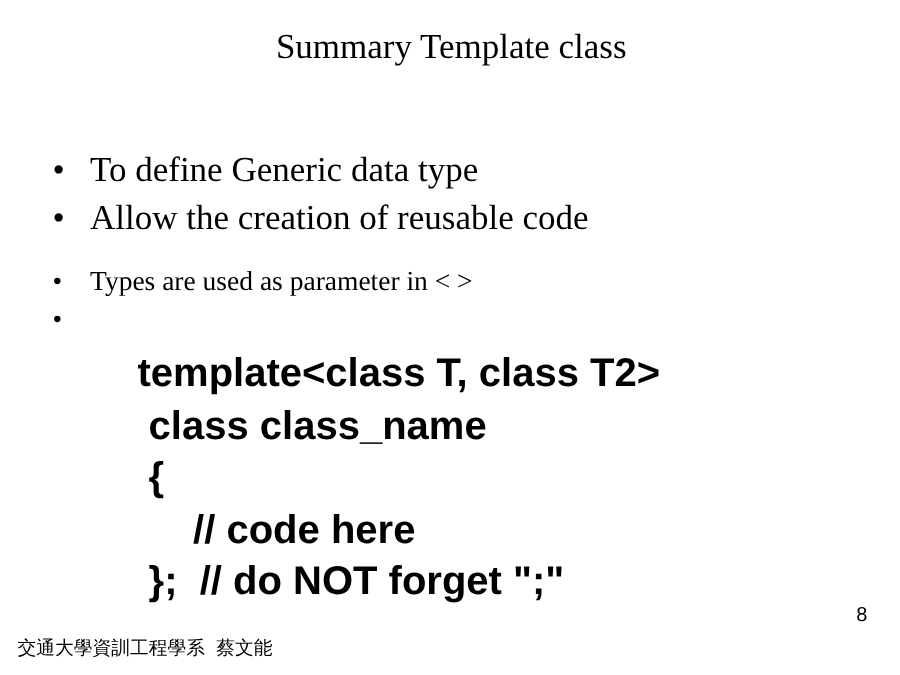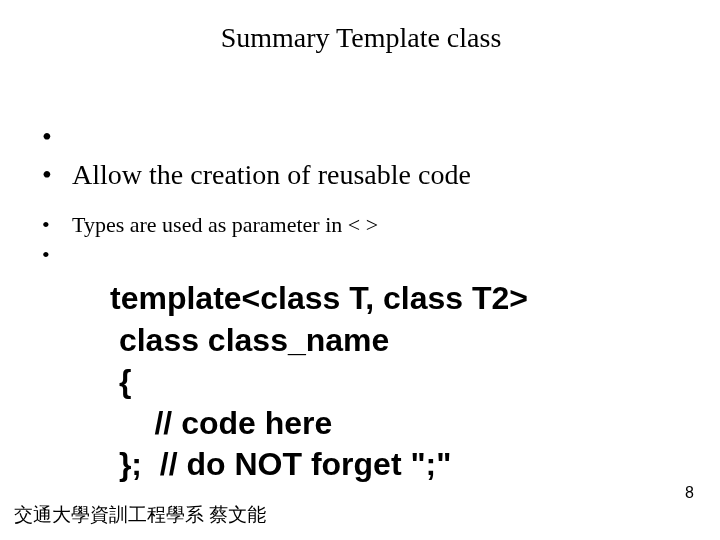--- a/index.html
+++ b/index.html
@@ -64,41 +64,42 @@
     font-family: Liberation Sans, sans-serif;
     font-size: 32px;
     font-weight: bold;
     line-height: 1.3;
     white-space: pre;
   }
   .footer {
     position: absolute;
     bottom: 12px;
     left: 14px;
-    font-family: Liberation Sans, sans-serif;
-    font-size: 19px;
+    font-family: Liberation Mono, monospace;
+    font-size: 15px;
   }
   .pagenum {
     position: absolute;
     bottom: 38px;
     right: 26px;
     font-family: Arial, sans-serif;
     font-size: 16px;
   }
 </style>
 </head>
 <body>
 
 <div class="slide">
 
   <div class="title">Summary   Template class</div>
 
   <div class="bullets-large">
     <div class="row">
       <span class="dot">•</span>
+      <span>To define Generic data type</span>
     </div>
     <div class="row">
       <span class="dot">•</span>
       <span>Allow the creation of reusable code</span>
     </div>
   </div>
 
   <div class="bullets-small">
     <div class="row">
       <span class="dot">•</span>

